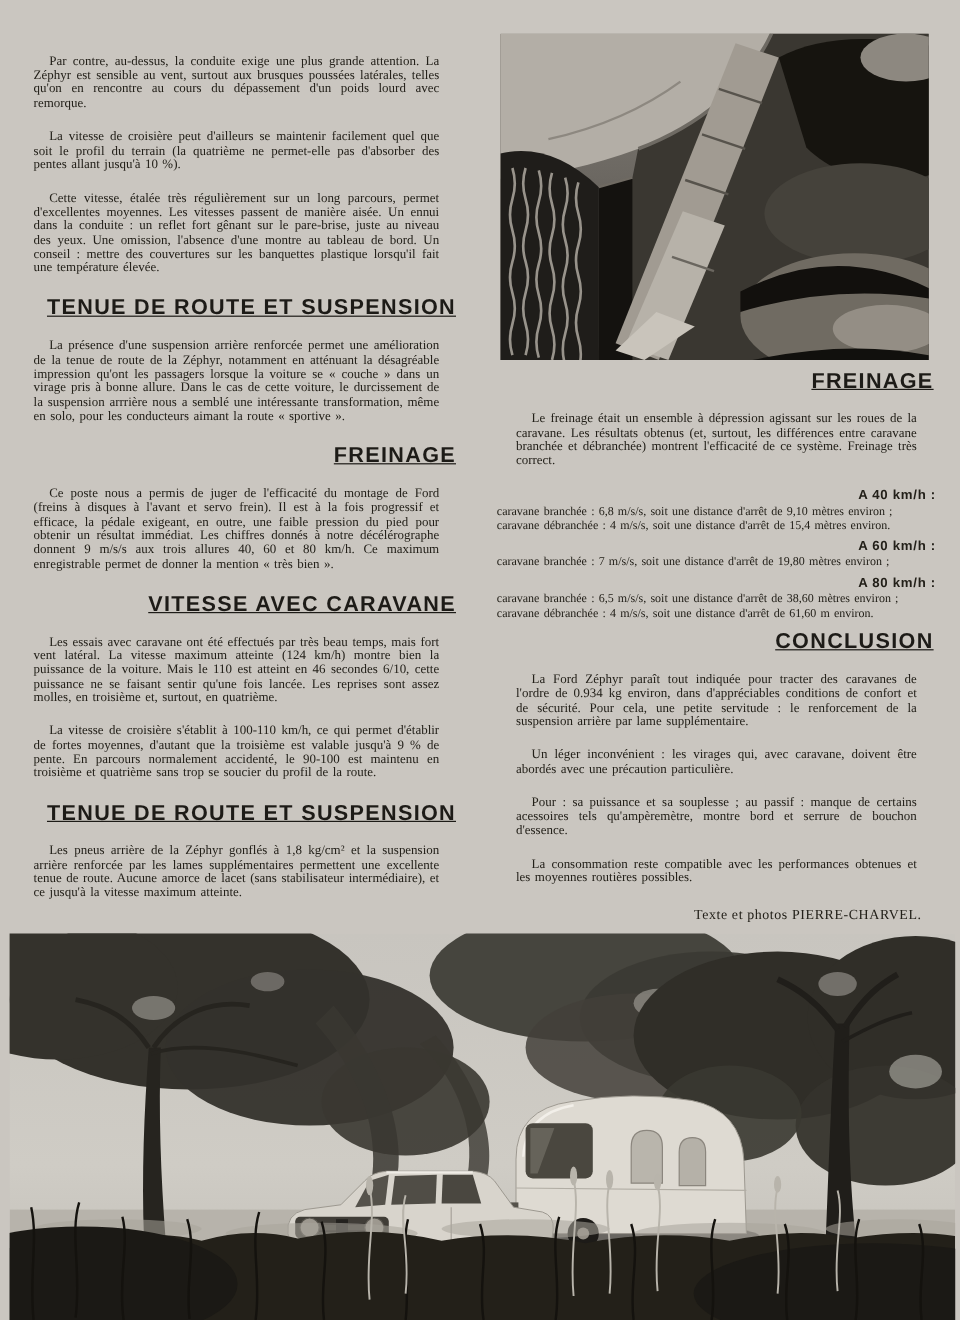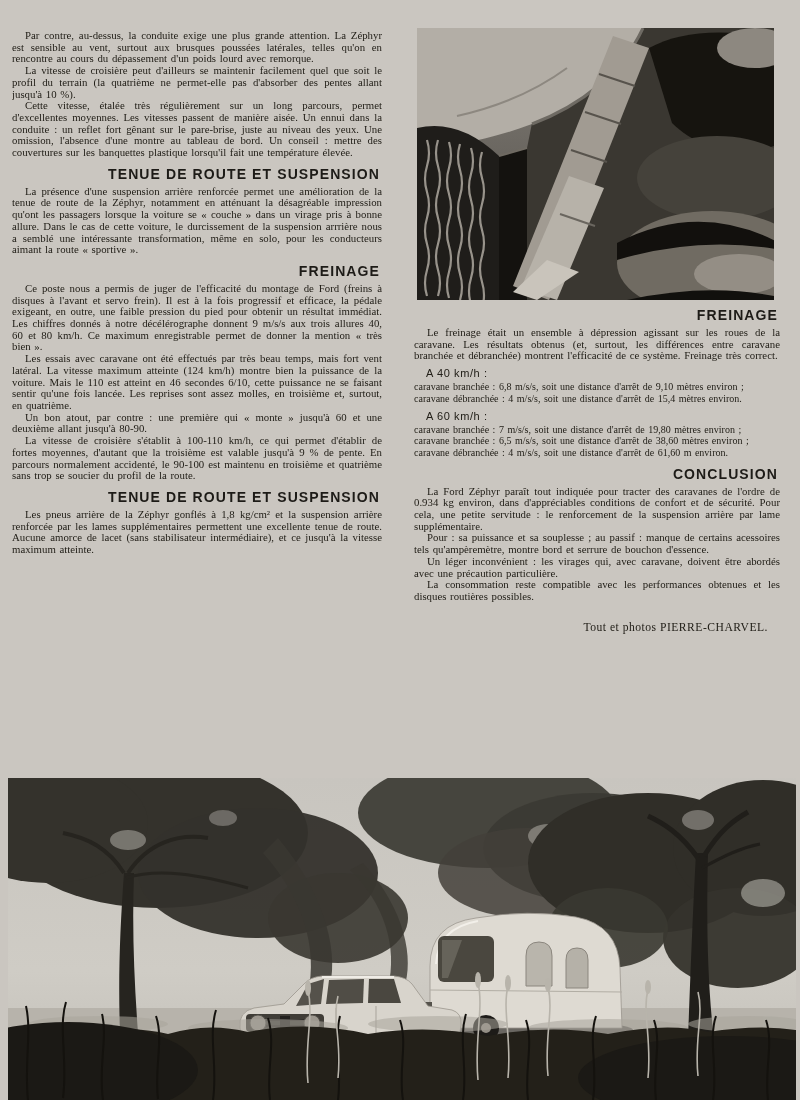--- a/index.html
+++ b/index.html
@@ -14,43 +14,45 @@
     margin:0 auto;
     background:var(--paper);
     font-family:"Liberation Serif", serif;
     color:var(--ink);
     overflow:hidden;
   }
   .col{position:absolute;overflow:hidden;}
   .col-left{left:12px;top:30px;width:370px;height:748px;}
   .col-right{left:414px;top:300px;width:366px;height:478px;}
   .p{
-    margin:0;
+    margin:16px;
     font-size:10.8px;
     line-height:11.7px;
     text-align:justify;
     text-indent:13px;
     word-spacing:1px;
   }
   .h{
     font-family:"Liberation Sans", sans-serif;
     font-weight:700;
-    font-size:14px;
+    font-size:18px;
     letter-spacing:1.1px;
     color:var(--heading-ink);
     text-align:right;
     margin:7px 2px 4px 0;
+    text-decoration:underline;
   }
   .sub{
     font-family:"Liberation Sans", sans-serif;
-    font-weight:400;
+    font-weight:700;
     font-size:11px;
     letter-spacing:.6px;
     margin:5px 0 2px 0;
     padding-left:12px;
+    text-align:right;
   }
   .item{
     margin:0;
     font-size:10px;
     line-height:11.7px;
     text-align:justify;
     padding-left:15px;
     text-indent:-15px;
     word-spacing:1px;
   }
@@ -72,22 +74,22 @@
 <div class="page">
 
   <div class="col col-left">
     <p class="p">Par contre, au-dessus, la conduite exige une plus grande attention. La Zéphyr est sensible au vent, surtout aux brusques poussées latérales, telles qu'on en rencontre au cours du dépassement d'un poids lourd avec remorque.</p>
     <p class="p">La vitesse de croisière peut d'ailleurs se maintenir facilement quel que soit le profil du terrain (la quatrième ne permet-elle pas d'absorber des pentes allant jusqu'à 10 %).</p>
     <p class="p">Cette vitesse, étalée très régulièrement sur un long parcours, permet d'excellentes moyennes. Les vitesses passent de manière aisée. Un ennui dans la conduite : un reflet fort gênant sur le pare-brise, juste au niveau des yeux. Une omission, l'absence d'une montre au tableau de bord. Un conseil : mettre des couvertures sur les banquettes plastique lorsqu'il fait une température élevée.</p>
     <div class="h">TENUE DE ROUTE ET SUSPENSION</div>
     <p class="p">La présence d'une suspension arrière renforcée permet une amélioration de la tenue de route de la Zéphyr, notamment en atténuant la désagréable impression qu'ont les passagers lorsque la voiture se « couche » dans un virage pris à bonne allure. Dans le cas de cette voiture, le durcissement de la suspension arrrière nous a semblé une intéressante transformation, même en solo, pour les conducteurs aimant la route « sportive ».</p>
     <div class="h">FREINAGE</div>
     <p class="p">Ce poste nous a permis de juger de l'efficacité du montage de Ford (freins à disques à l'avant et servo frein). Il est à la fois progressif et efficace, la pédale exigeant, en outre, une faible pression du pied pour obtenir un résultat immédiat. Les chiffres donnés à notre décélérographe donnent 9 m/s/s aux trois allures 40, 60 et 80 km/h. Ce maximum enregistrable permet de donner la mention « très bien ».</p>
+    <div class="h">VITESSE AVEC CARAVANE</div>
     <p class="p">Les essais avec caravane ont été effectués par très beau temps, mais fort vent latéral. La vitesse maximum atteinte (124 km/h) montre bien la puissance de la voiture. Mais le 110 est atteint en 46 secondes 6/10, cette puissance ne se faisant sentir qu'une fois lancée. Les reprises sont assez molles, en troisième et, surtout, en quatrième.</p>
-    <p class="p">Un bon atout, par contre : une première qui « monte » jusqu'à 60 et une deuxième allant jusqu'à 80-90.</p>
     <p class="p">La vitesse de croisière s'établit à 100-110 km/h, ce qui permet d'établir de fortes moyennes, d'autant que la troisième est valable jusqu'à 9 % de pente. En parcours normalement accidenté, le 90-100 est maintenu en troisième et quatrième sans trop se soucier du profil de la route.</p>
     <div class="h">TENUE DE ROUTE ET SUSPENSION</div>
     <p class="p">Les pneus arrière de la Zéphyr gonflés à 1,8 kg/cm² et la suspension arrière renforcée par les lames supplémentaires permettent une excellente tenue de route. Aucune amorce de lacet (sans stabilisateur intermédiaire), et ce jusqu'à la vitesse maximum atteinte.</p>
   </div>
 
   <div class="photo photo-top">
     <svg viewBox="0 0 357 272" preserveAspectRatio="none">
       <defs>
         <linearGradient id="gU" x1="0" y1="0" x2="0" y2="1">
           <stop offset="0" stop-color="#837f78"></stop>
@@ -141,28 +143,29 @@
   </div>
 
   <div class="col col-right">
     <div class="h">FREINAGE</div>
     <p class="p">Le freinage était un ensemble à dépression agissant sur les roues de la caravane. Les résultats obtenus (et, surtout, les différences entre caravane branchée et débranchée) montrent l'efficacité de ce système. Freinage très correct.</p>
     <div class="sub">A 40 km/h :</div>
     <p class="item">caravane branchée : 6,8 m/s/s, soit une distance d'arrêt de 9,10 mètres environ ;</p>
     <p class="item">caravane débranchée : 4 m/s/s, soit une distance d'arrêt de 15,4 mètres environ.</p>
     <div class="sub">A 60 km/h :</div>
     <p class="item">caravane branchée : 7 m/s/s, soit une distance d'arrêt de 19,80 mètres environ ;</p>
+    <div class="sub">A 80 km/h :</div>
     <p class="item">caravane branchée : 6,5 m/s/s, soit une distance d'arrêt de 38,60 mètres environ ;</p>
     <p class="item">caravane débranchée : 4 m/s/s, soit une distance d'arrêt de 61,60 m environ.</p>
     <div class="h">CONCLUSION</div>
     <p class="p">La Ford Zéphyr paraît tout indiquée pour tracter des caravanes de l'ordre de 0.934 kg environ, dans d'appréciables conditions de confort et de sécurité. Pour cela, une petite servitude : le renforcement de la suspension arrière par lame supplémentaire.</p>
+    <p class="p">Un léger inconvénient : les virages qui, avec caravane, doivent être abordés avec une précaution particulière.</p>
     <p class="p">Pour : sa puissance et sa souplesse ; au passif : manque de certains acessoires tels qu'ampèremètre, montre bord et serrure de bouchon d'essence.</p>
-    <p class="p">Un léger inconvénient : les virages qui, avec caravane, doivent être abordés avec une précaution particulière.</p>
-    <p class="p">La consommation reste compatible avec les performances obtenues et les disques routières possibles.</p>
-    <div class="byline">Tout et photos PIERRE-CHARVEL.</div>
+    <p class="p">La consommation reste compatible avec les performances obtenues et les moyennes routières possibles.</p>
+    <div class="byline">Texte et photos PIERRE-CHARVEL.</div>
   </div>
 
   <div class="photo photo-bottom">
     <svg viewBox="0 0 788 322" preserveAspectRatio="none">
       <defs>
         <linearGradient id="gS" x1="0" y1="0" x2="0" y2="1">
           <stop offset="0" stop-color="#c8c5bf"></stop>
             <stop offset=".6" stop-color="#cfccc5"></stop>
             <stop offset="1" stop-color="#c0bdb6"></stop>
         </linearGradient>

